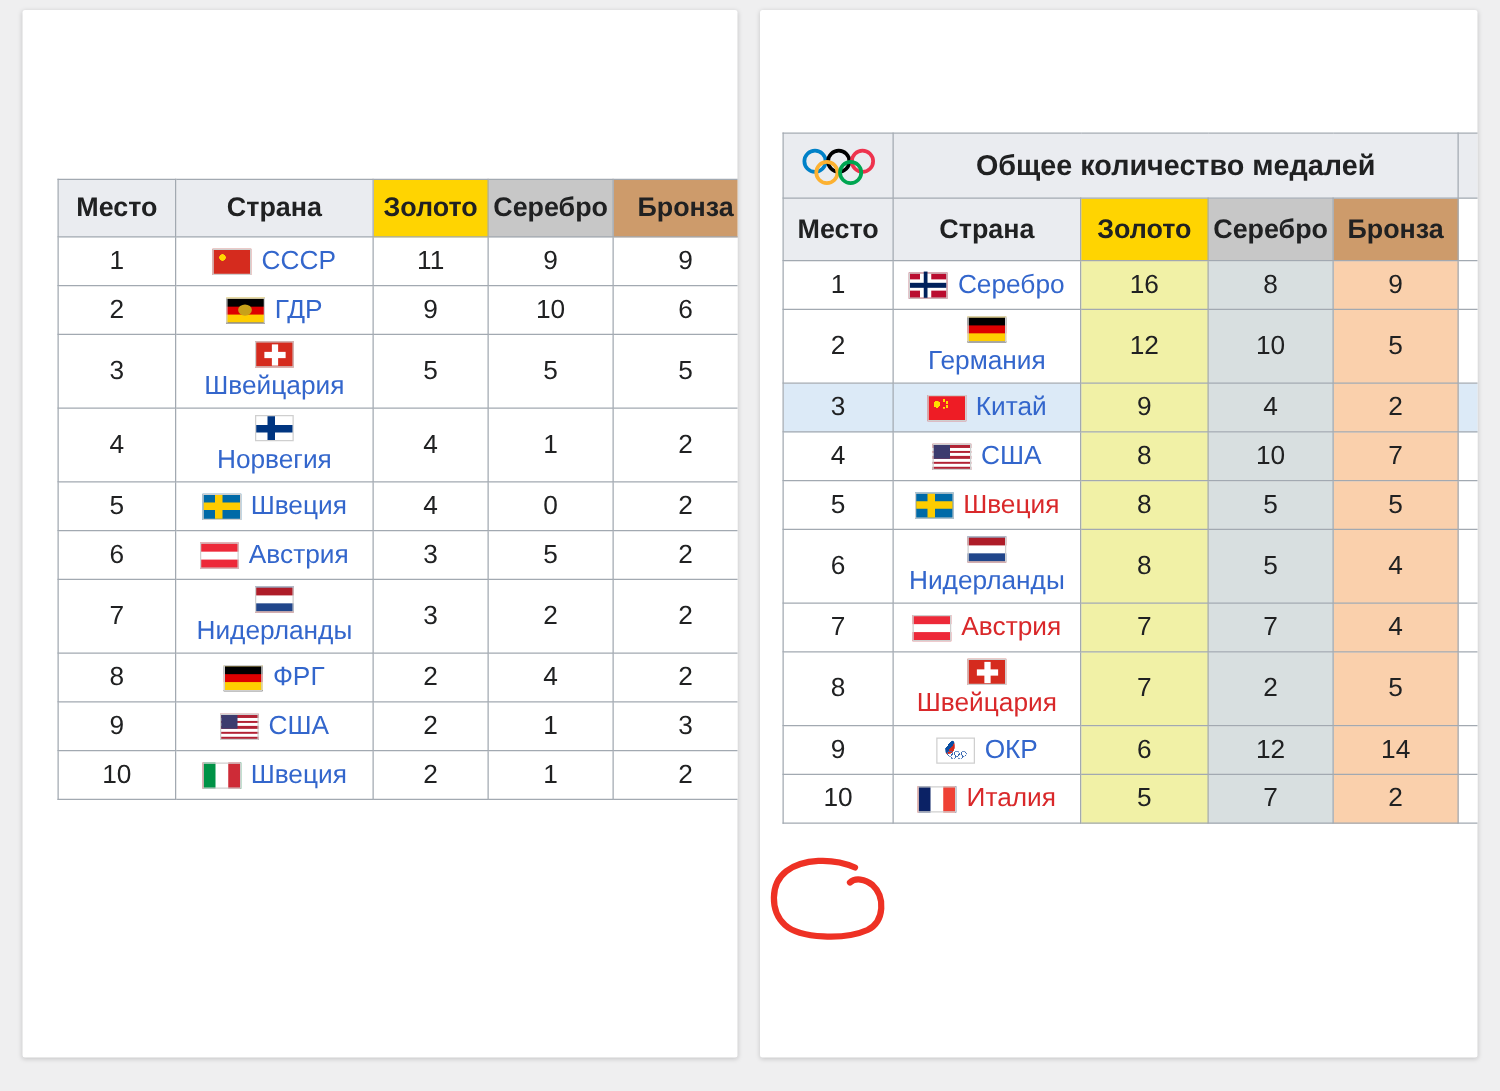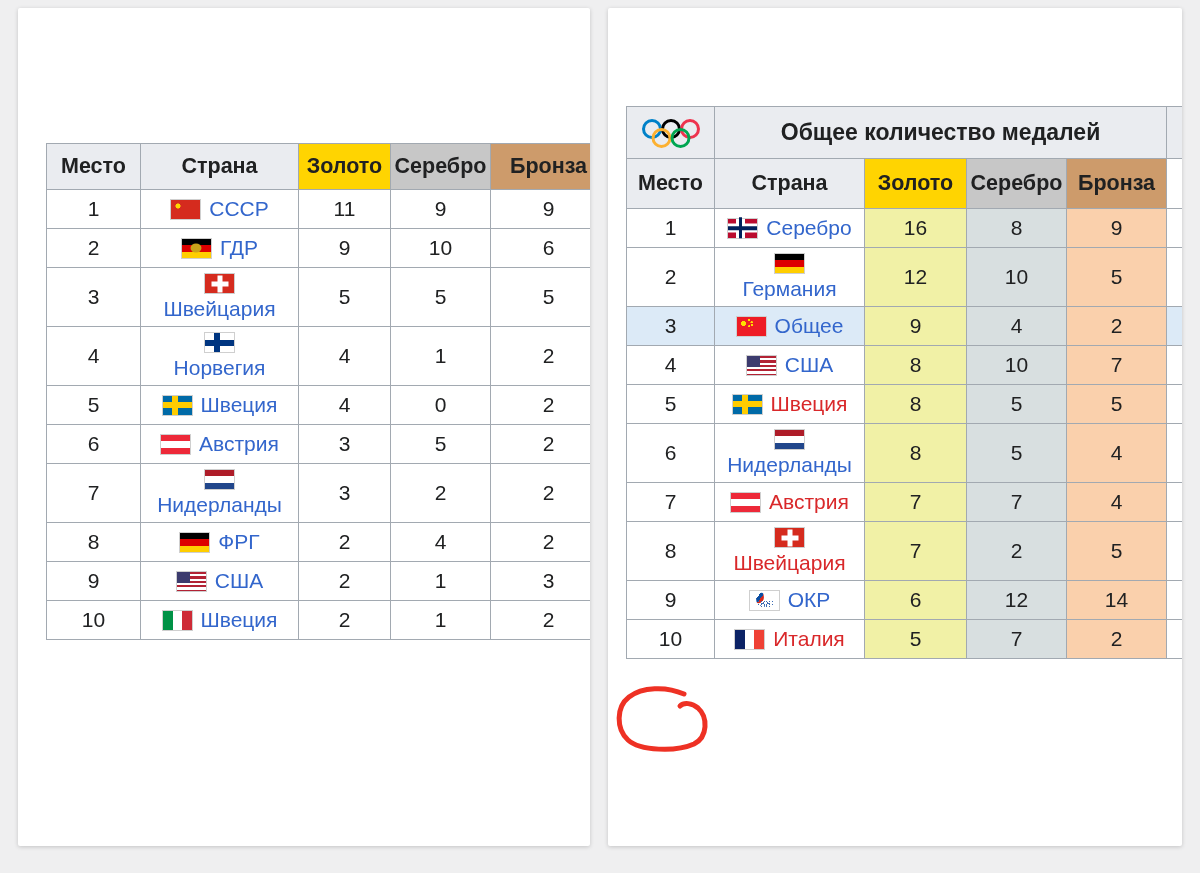--- a/index.html
+++ b/index.html
@@ -417,21 +417,21 @@
           <td class="c-gold">12</td>
           <td class="c-silver">10</td>
           <td class="c-bronze">5</td>
           <td class="tail"></td>
         </tr>
         <tr class="hl">
           <td class="c-plain">3</td>
           <td class="c-plain">
             <div class="country">
               <span class="flag f-chn"></span>
-              <span class="cname">Общее</span>
+              <span class="cname">Китай</span>
             </div>
           </td>
           <td class="c-gold">9</td>
           <td class="c-silver">4</td>
           <td class="c-bronze">2</td>
           <td class="tail"></td>
         </tr>
         <tr>
           <td class="c-plain">4</td>
           <td class="c-plain">

